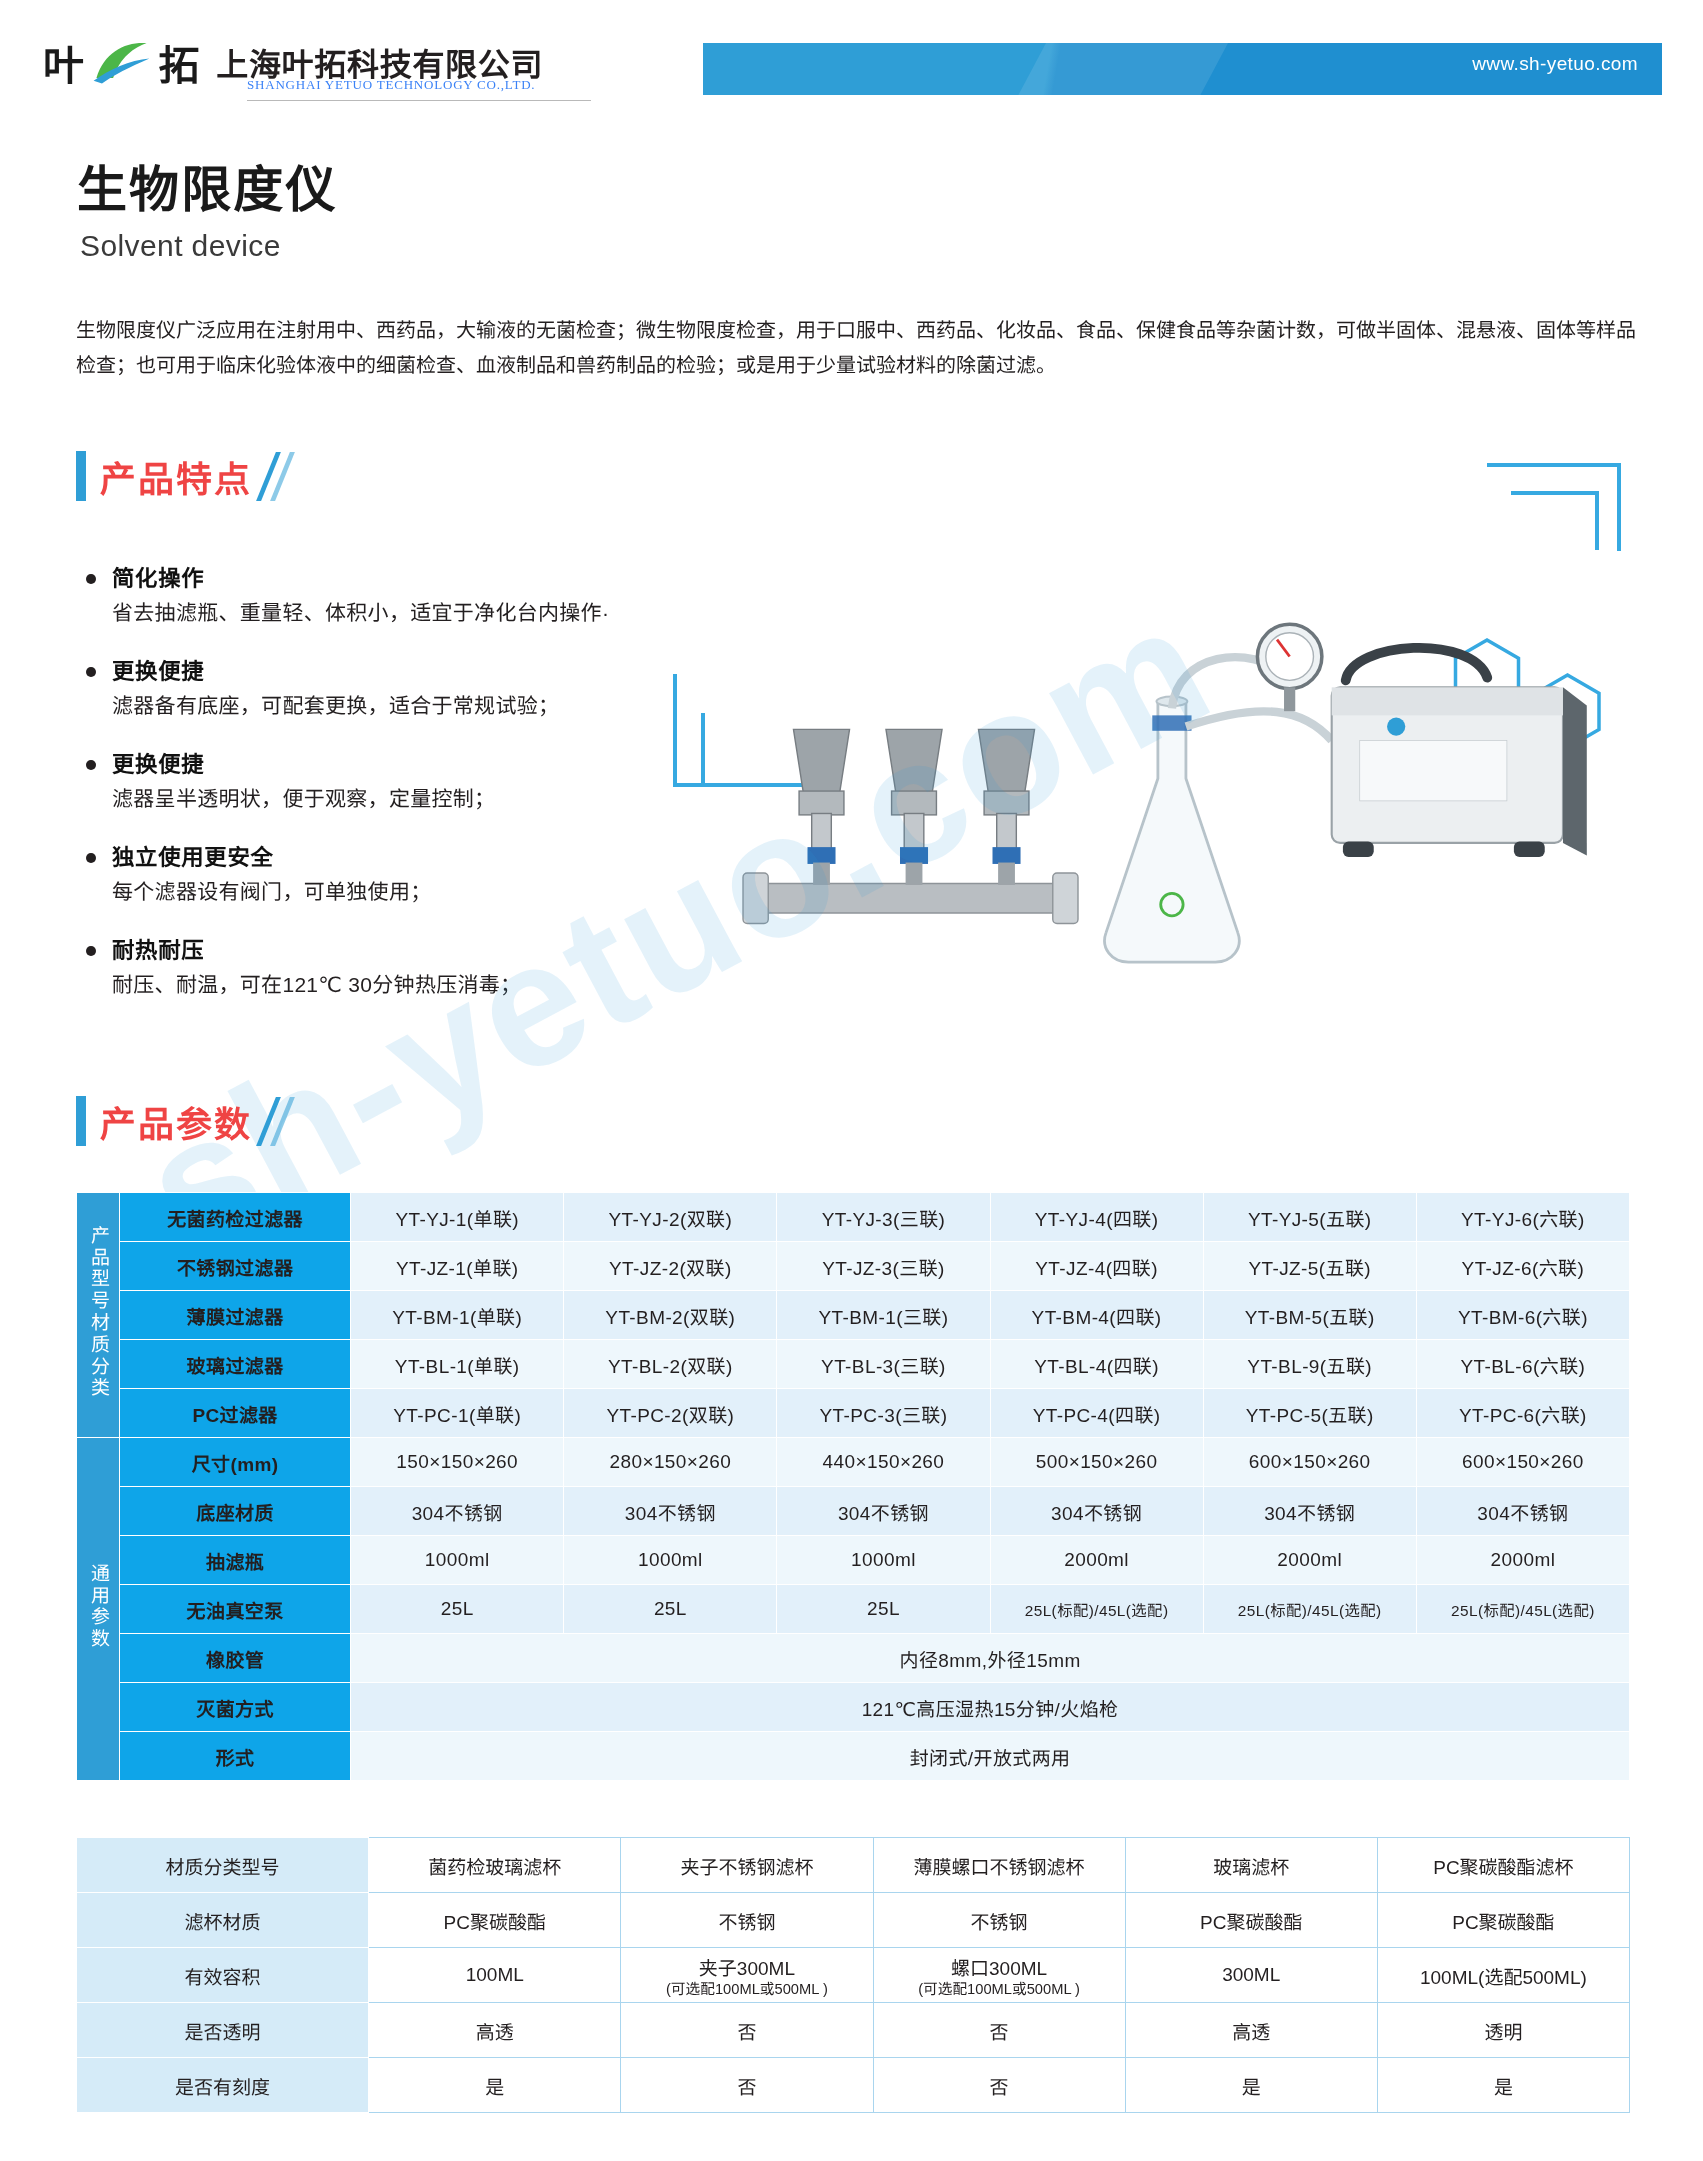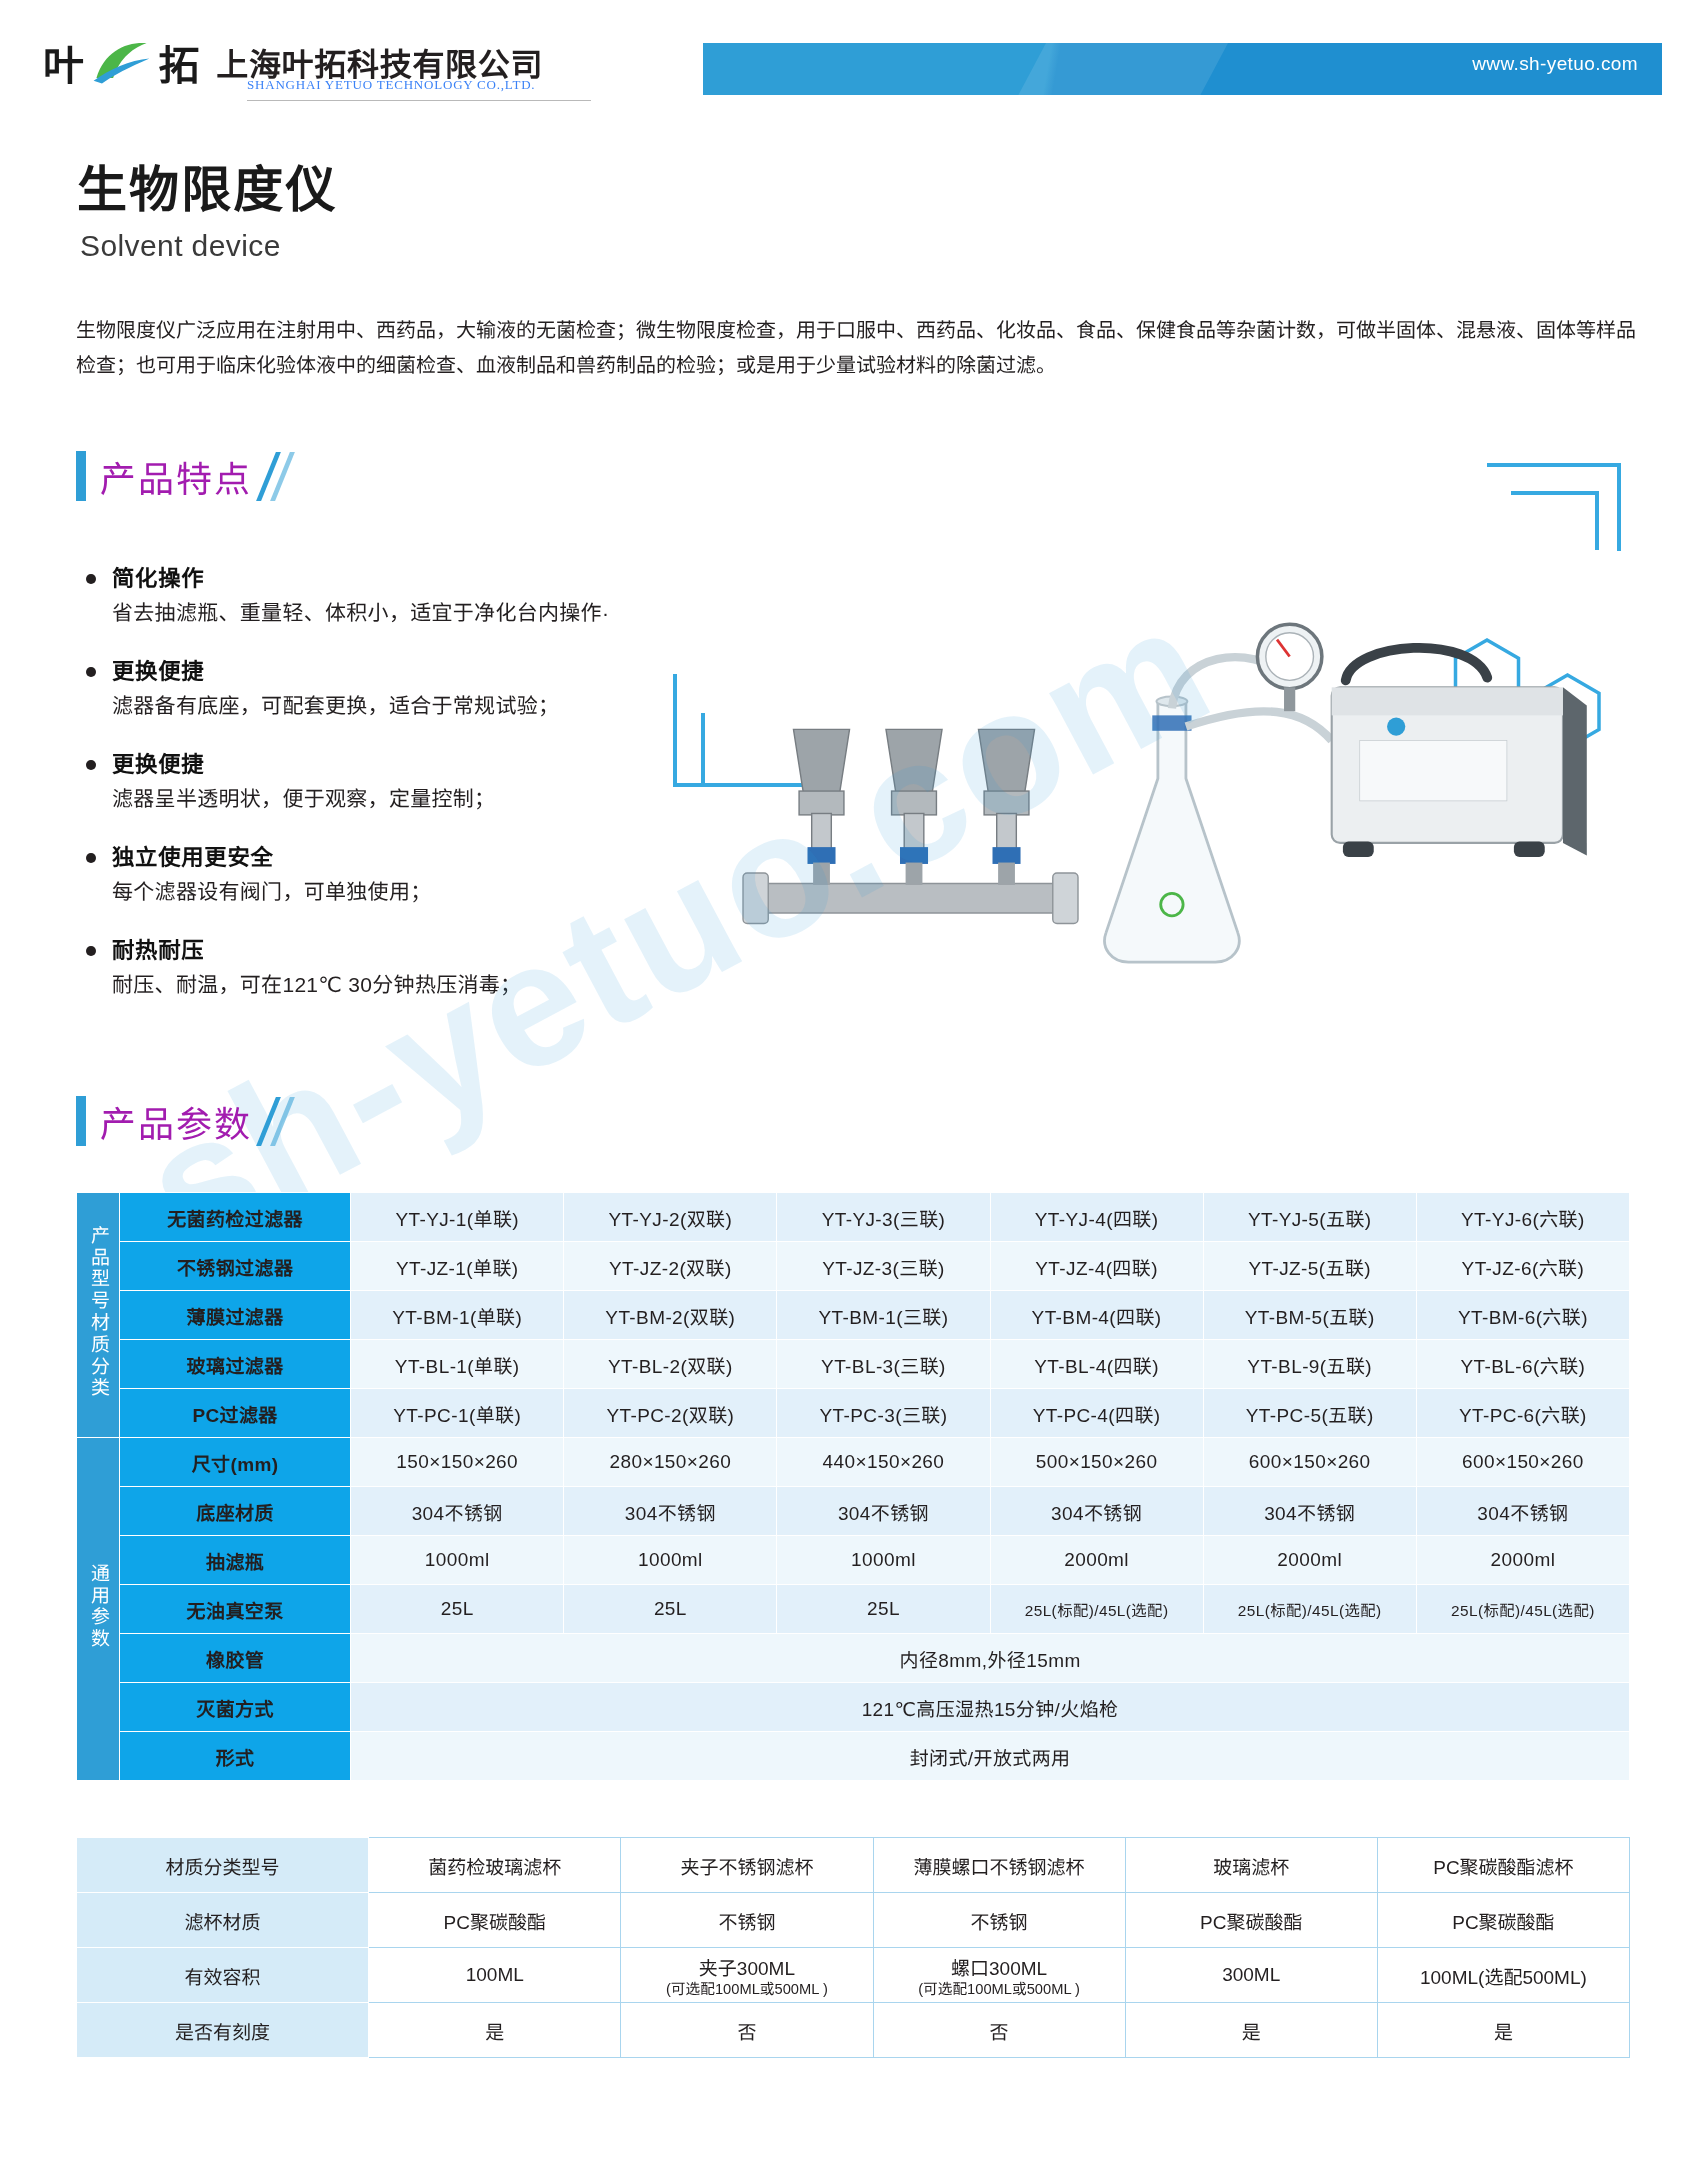--- a/index.html
+++ b/index.html
@@ -131,22 +131,22 @@
     align-items: center;
   }
   .section-title .bar {
     width: 9.8px;
     height: 50px;
     background: #2f9ed6;
     margin-right: 14px;
   }
   .section-title .txt {
     font-size: 36px;
-    font-weight: normal;
-    color: #a21caf;
+    font-weight: bold;
+    color: #ef4444;
     letter-spacing: 2.1px;
   }
   .section-title .slashes {
     margin-left: 9.8px;
     position: relative;
     width: 39px;
     height: 48px;
   }
   .section-title .slashes i {
     position: absolute;
@@ -612,20 +612,28 @@
         <span class="small">(可选配100ML或500ML )</span>
       </td>
       <td class="cell">
         <span>螺口300ML</span>
         <span class="small">(可选配100ML或500ML )</span>
       </td>
       <td class="cell">300ML</td>
       <td class="cell">100ML(选配500ML)</td>
     </tr>
     <tr>
+      <td class="label">是否透明</td>
+      <td class="cell">高透</td>
+      <td class="cell">否</td>
+      <td class="cell">否</td>
+      <td class="cell">高透</td>
+      <td class="cell">透明</td>
+    </tr>
+    <tr>
       <td class="label">是否有刻度</td>
       <td class="cell">是</td>
       <td class="cell">否</td>
       <td class="cell">否</td>
       <td class="cell">是</td>
       <td class="cell">是</td>
     </tr>
   </tbody>
 </table>
 

